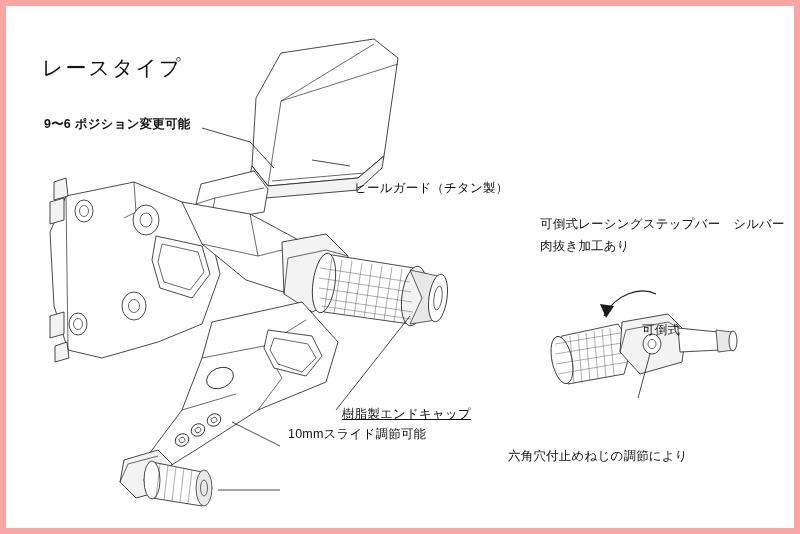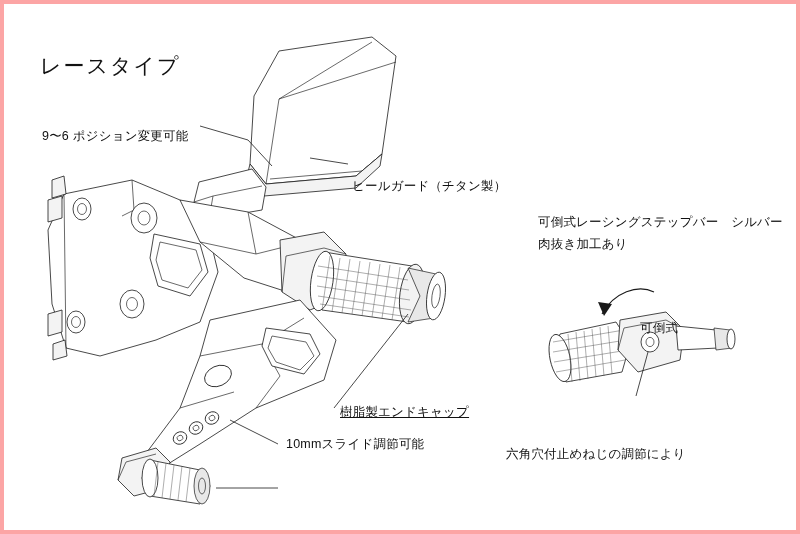--- a/index.html
+++ b/index.html
@@ -6,21 +6,21 @@
   body{
     width:800px;height:534px;
     background:#ffffff;
     font-family:"Liberation Sans","DejaVu Sans",sans-serif;
     color:#1a1a1a;
     overflow:hidden;
     position:relative;
   }
   #frame{
     position:absolute;left:0;top:0;width:800px;height:534px;
-    border:4px solid #fca5a5;
+    border:6px solid #fca5a5;
     box-sizing:border-box;
     background:#fff;
   }
   .lbl{
     position:absolute;
     font-size:12.5px;
     line-height:17px;
     letter-spacing:0.2px;
     white-space:pre;
     color:#111;
@@ -188,23 +188,23 @@
     </g>
 
     <g>
       <path class="ln" d="M598,310 C610,288 634,280 650,288" style="stroke-width:1.1"></path>
       <path d="M600,312 L594,298 L608,300 Z" fill="#1a1a1a" stroke="none"></path>
     </g>
   </svg>
 
   <div class="title" style="left:36px;top:48px;">レースタイプ</div>
 
-  <div class="lbl" style="left:38px;top:124px;">9〜6 ポジション変更可能</div>
+  <div class="lbl" style="left:38px;top:110px;font-weight:bold;">9〜6 ポジション変更可能</div>
   <div class="lbl" style="left:348px;top:150px;margin-top:24px;">ヒールガード（チタン製）</div>
   <div class="lbl" style="left:336px;top:400px;text-decoration:underline;">樹脂製エンドキャップ</div>
-  <div class="lbl" style="left:282px;top:432px;">10mmスライド調節可能</div>
+  <div class="lbl" style="left:282px;top:420px;">10mmスライド調節可能</div>
 
   <div class="lbl" style="left:534px;top:210px;">可倒式レーシングステップバー　シルバー</div>
   <div class="lbl" style="left:534px;top:232px;">肉抜き加工あり</div>
   <div class="lbl" style="left:636px;top:272px;margin-top:44px;">可倒式</div>
   <div class="lbl" style="left:502px;top:416px;margin-top:26px;">六角穴付止めねじの調節により</div>
 
 </div>
 
 </body></html>

